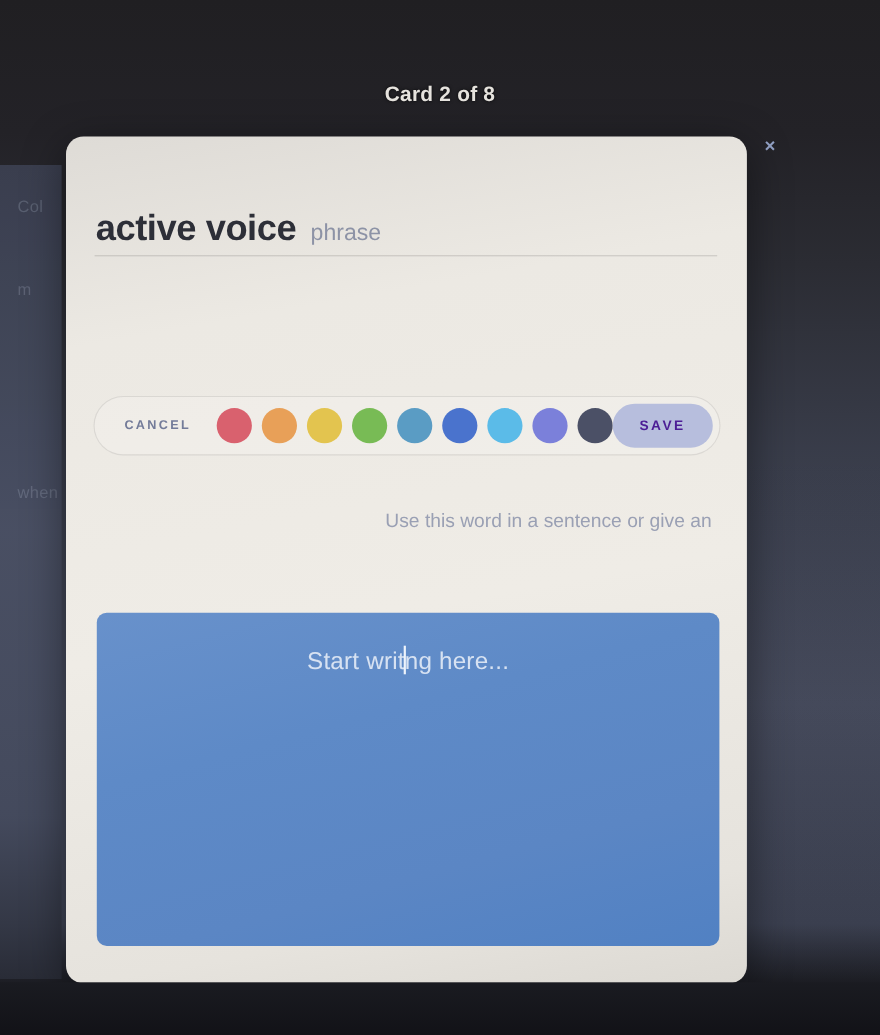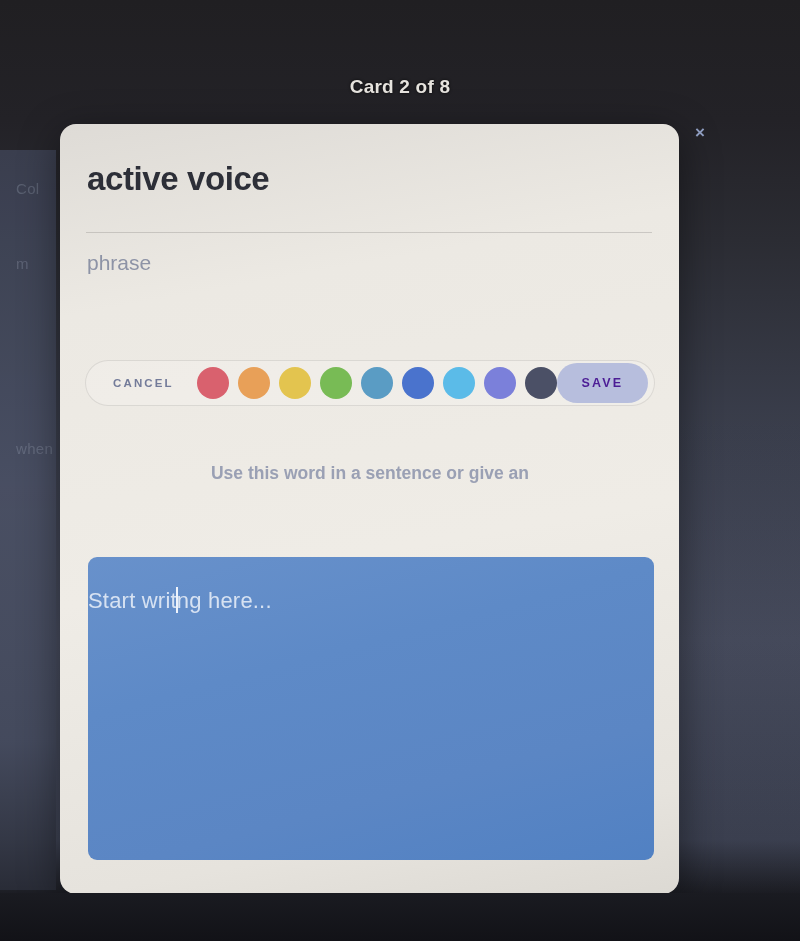--- a/index.html
+++ b/index.html
@@ -100,21 +100,20 @@
     box-shadow: 0 10px 40px rgba(0,0,0,.45);
     overflow: hidden;
   }
 
   #word-headline {
     position: absolute;
     left: 27px; top: 36px;
     display: flex;
     align-items: baseline;
     gap: 13px;
-    flex-direction: column;
   }
   #word-term {
     font-size: 33px;
     font-weight: 700;
     color: #2d2f38;
     letter-spacing: -.4px;
     filter: blur(.35px);
   }
   #word-pos {
     font-size: 21px;
@@ -139,21 +138,21 @@
     font-weight: 600;
     line-height: 1.78;
     color: #3a3d48;
     filter: blur(.3px);
   }
 
   
   #color-toolbar {
     position: absolute;
     left: 25px; top: 236px;
-    width: 570px; height: 46px;
+    width: 570px; height: 54px;
     display: flex;
     align-items: center;
     border: 1px solid rgba(170,166,162,.30);
     border-radius: 27px;
     background: rgba(255,255,255,.16);
     box-sizing: border-box;
     padding: 0 6px;
   }
   #cancel-button {
     width: 108px;
@@ -189,43 +188,44 @@
     font-size: 12.5px;
     font-weight: 700;
     letter-spacing: 2.2px;
     cursor: pointer;
     filter: blur(.4px);
   }
 
   
   #prompt-text {
     position: absolute;
-    left: 27px; top: 332px;
+    left: 21px; top: 332px;
     width: 566px;
-    text-align: center;
+    text-align: right;
     font-size: 17.5px;
-    font-weight: 700;
+    font-weight: 400;
     line-height: 2.0;
     color: #9aa0b4;
     filter: blur(.35px);
   }
 
   
   #response-textarea {
     position: absolute;
     left: 28px; top: 433px;
     width: 566px; height: 303px;
     background: linear-gradient(165deg,#6891cb 0%,#5e8ac7 35%,#5b86c4 70%,#5181c3 100%);
     border-radius: 9px;
     cursor: text;
   }
   #placeholder-wrap {
     position: absolute;
     left: 0; top: 30px;
     width: 566px;
+    text-align: center;
     font-size: 22px;
     color: #d7e2f2;
     letter-spacing: .2px;
     filter: blur(.45px);
     white-space: nowrap;
   }
   #text-caret {
     display: inline-block;
     width: 2px;
     height: 26px;

